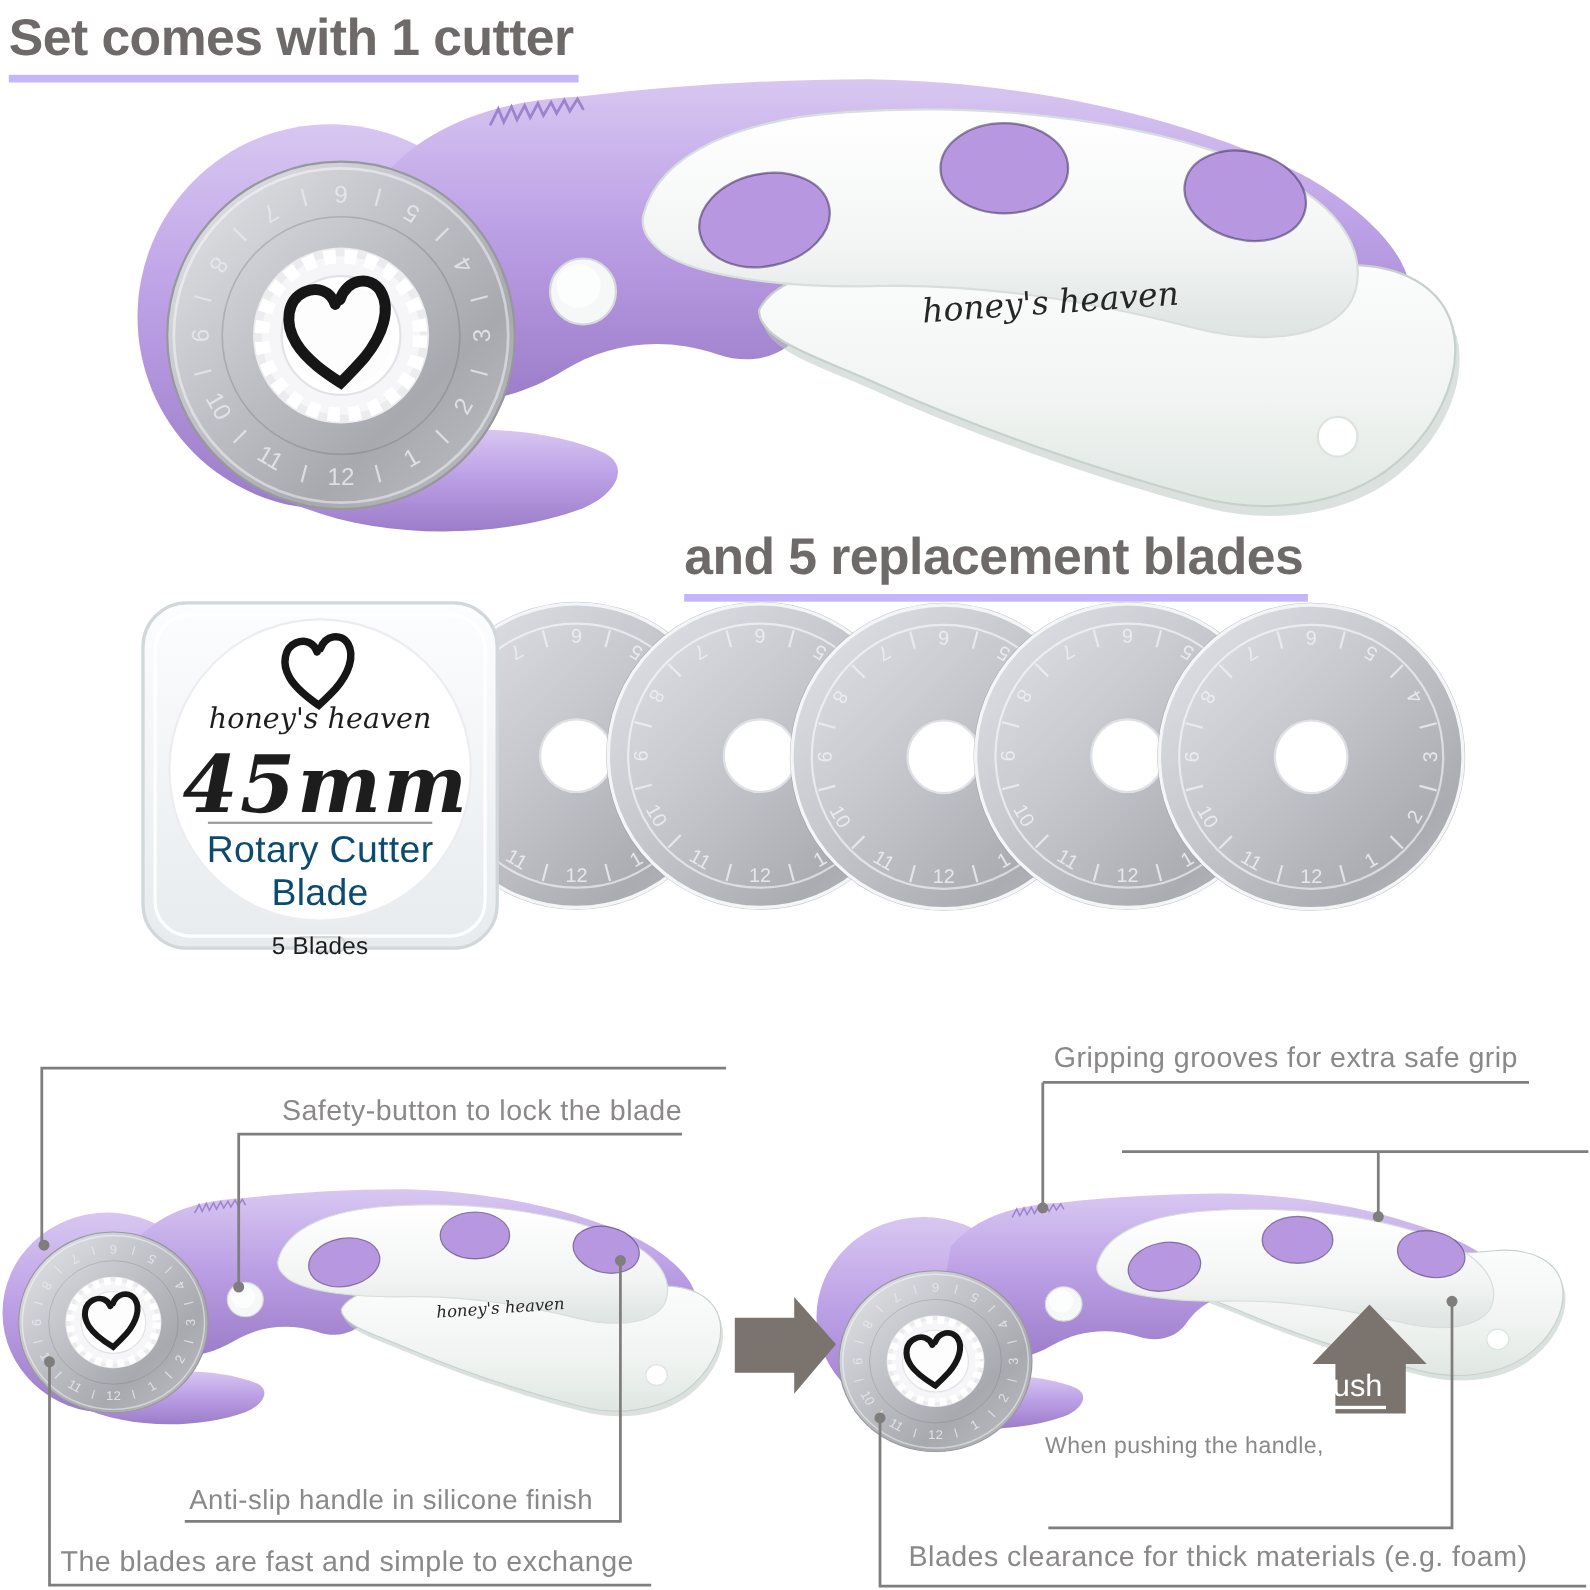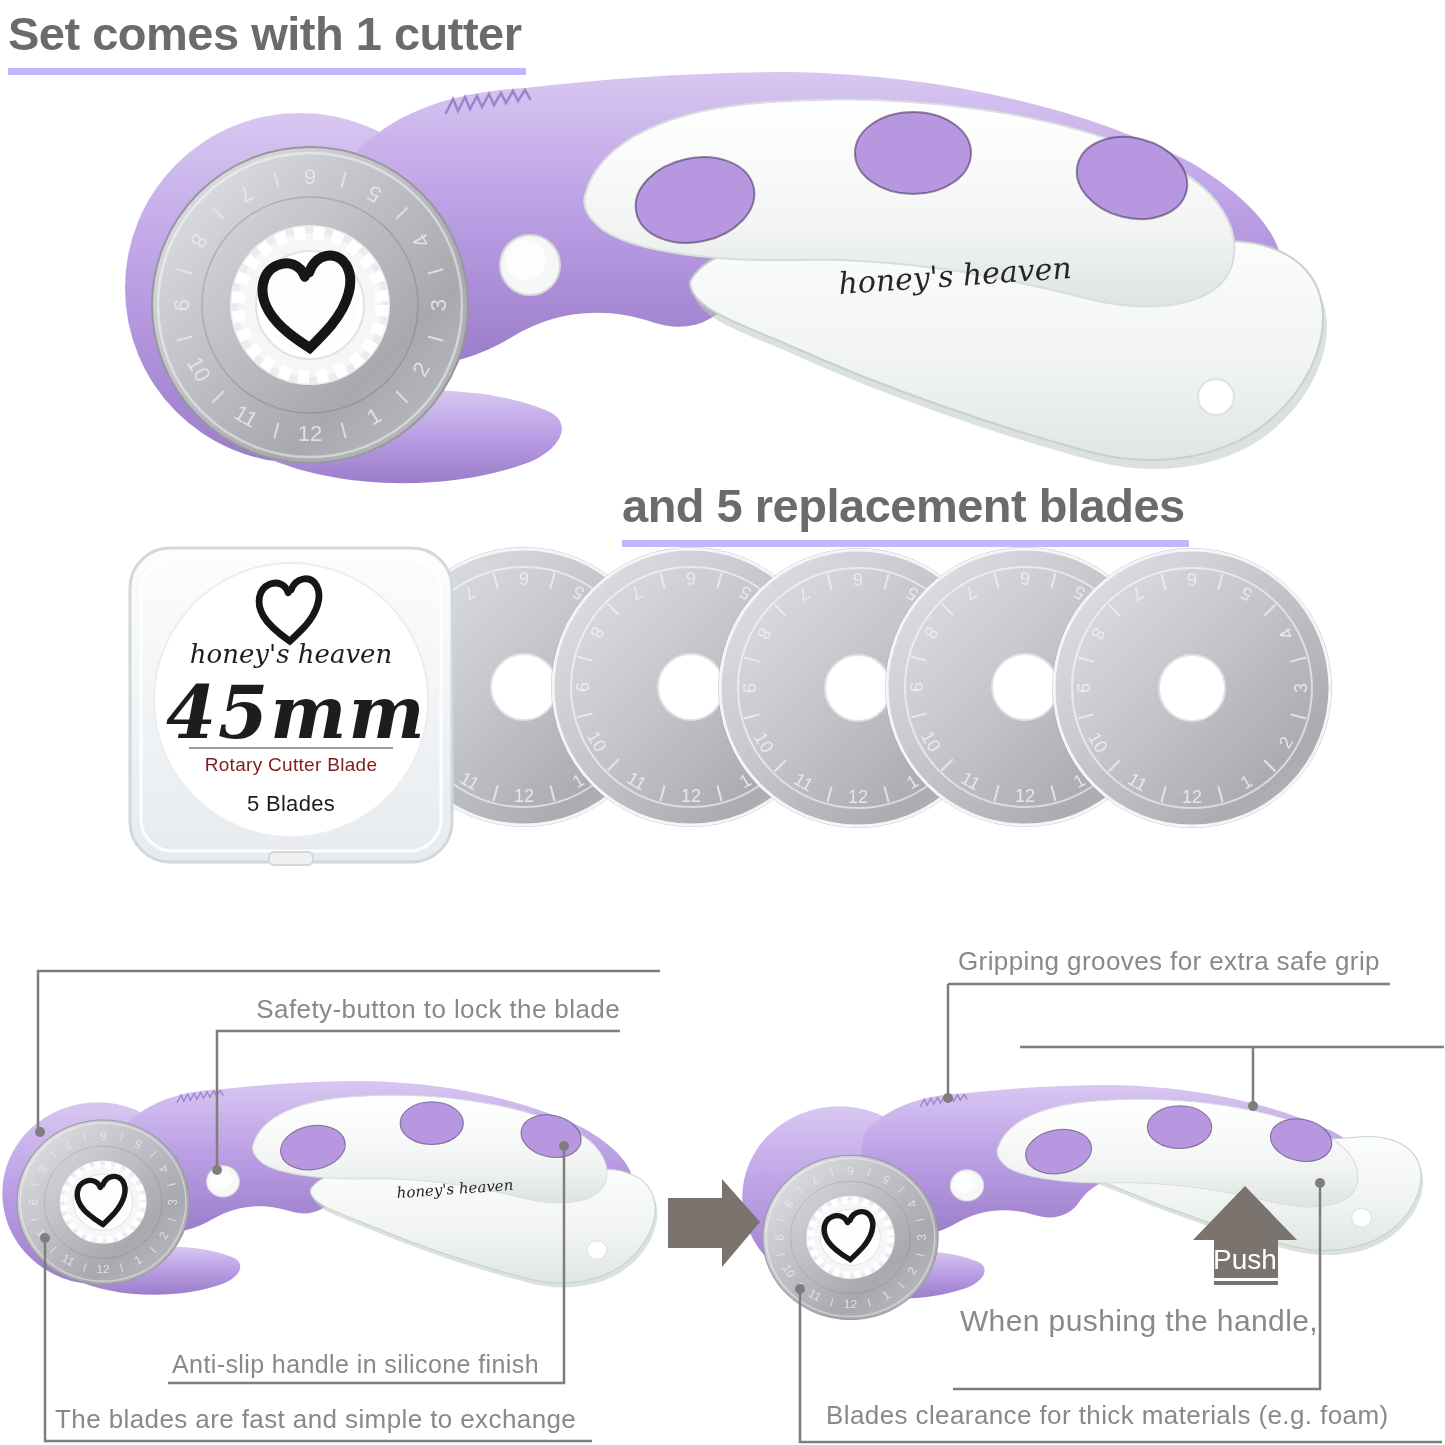--- a/index.html
+++ b/index.html
@@ -3,31 +3,31 @@
 <meta charset="utf-8">
 <style>
   html,body{margin:0;padding:0;background:#fff;}
   .stage{position:relative;width:1445px;height:1445px;background:#fff;overflow:hidden;
          font-family:"Liberation Sans",sans-serif;}
   .art{position:absolute;left:0;top:0;z-index:1;}
   .txt{position:absolute;z-index:2;color:#8a8888;font-size:26px;letter-spacing:.4px;white-space:nowrap;}
   .heading{position:absolute;z-index:2;color:#6e6a6a;font-weight:bold;font-size:47px;
            letter-spacing:-.5px;border-bottom:7px solid #c4b5fd;padding:0 4px 7px 0;white-space:nowrap;}
   .script{position:absolute;z-index:2;font-family:"DejaVu Serif",serif;font-style:italic;color:#262626;white-space:nowrap;}
-  .pushlbl{position:absolute;z-index:2;width:110px;text-align:center;}
+  .pushlbl{position:absolute;z-index:2;width:110px;}
   .pushlbl span{display:inline-block;color:#ffffff;font-size:28px;border-bottom:3px solid #fff;padding:0 3px 2px 3px;}
   .caselabel{position:absolute;z-index:2;left:166px;top:640px;width:250px;text-align:center;color:#1d1d1d;}
   .caselabel .brand{font-family:"DejaVu Serif",serif;font-style:italic;font-size:26px;line-height:28px;}
   .caselabel .size{font-family:"DejaVu Serif",serif;font-style:italic;font-weight:bold;
                    font-size:72px;line-height:58px;letter-spacing:2px;margin-top:16px;}
   .caselabel .divider{border-top:2px solid #9b9b9b;width:204px;margin:5px auto 5px auto;}
-  .caselabel .product{font-size:19px;color:#7f1d1d;letter-spacing:.3px;}
+  .caselabel .product{font-size:34px;color:#0c4a6e;letter-spacing:.3px;}
   .caselabel .count{font-size:22px;font-weight:normal;margin-top:15px;letter-spacing:.3px;}
   .c2{width:400px;text-align:right;}
-  .c7{width:378px;text-align:center;line-height:1.42;font-size:30px;}
+  .c7{width:378px;line-height:1.42;font-size:21px;}
 </style>
 </head>
 <body>
 
 <div class="stage">
 
   <svg class="art" width="1445" height="1445" viewBox="0 0 1445 1445">
     <defs>
       <linearGradient id="gp" x1="0" y1="0" x2="0" y2="1">
         <stop offset="0%" stop-color="#d8c7f1"></stop>

